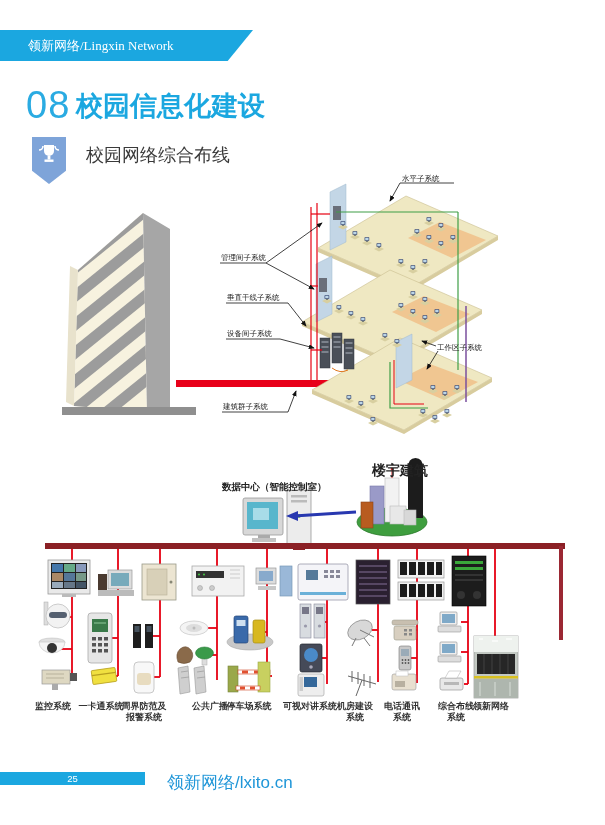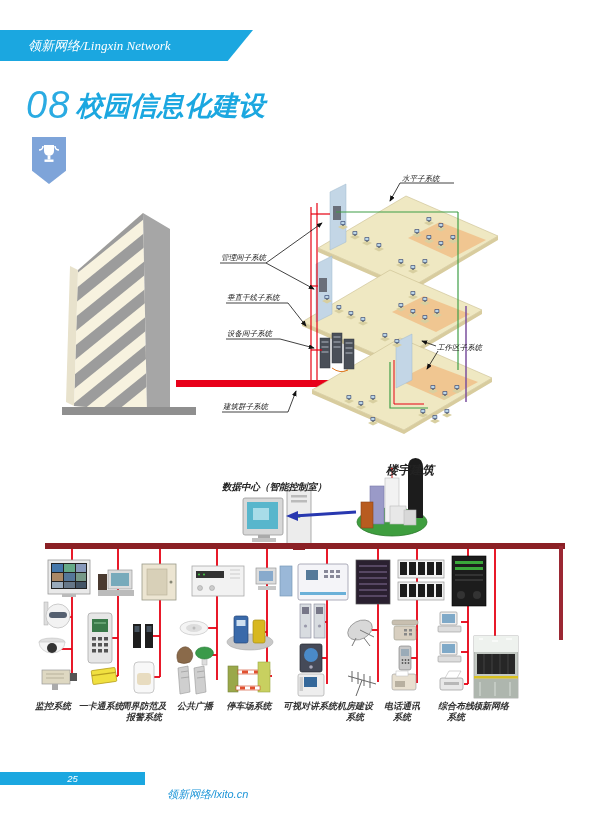--- a/index.html
+++ b/index.html
@@ -1,39 +1,39 @@
 <!DOCTYPE html>
 <html><head>
 <meta charset="utf-8">
 <style>
   html,body{margin:0;padding:0;background:#fff;}
   #page{position:relative;width:605px;height:825px;background:#fff;overflow:hidden;
-        font-family:"Liberation Sans",sans-serif;font-style:italic;}
+        font-family:"Liberation Sans",sans-serif;}
   
   .banner{position:absolute;left:0;top:30px;width:253px;height:31px;background:#1ba7e0;
           clip-path:polygon(0 0,100% 0,90% 100%,0 100%);}
   .banner span{position:absolute;left:28px;top:0;line-height:31px;color:#fff;font-size:13px;
           font-family:"Liberation Serif","DejaVu Serif",serif;}
   
   .sec-num{position:absolute;left:26px;top:84px;font-size:38px;color:#2badе4;color:#2badE4;
            font-weight:400;letter-spacing:1px;color:#2aabe2;}
   .sec-title{position:absolute;left:76px;top:88px;font-size:27px;font-weight:bold;color:#1ba7e0;}
   .badge{position:absolute;left:32px;top:137px;width:34px;height:47px;background:#7ea4d9;
          clip-path:polygon(0 0,100% 0,100% 72%,50% 100%,0 72%);}
   .sub-title{position:absolute;left:86px;top:143px;font-size:18px;color:#3a3a3a;}
   
   .dc-label{position:absolute;left:222px;top:481px;font-size:9.5px;font-weight:bold;color:#222;}
-  .bld-label{position:absolute;left:386px;top:462px;font-size:12px;font-weight:bold;color:#222;}
+  .bld-label{position:absolute;left:372px;top:462px;font-size:14px;font-weight:bold;color:#222;}
   .sys-label{position:absolute;top:701px;width:74px;margin-left:-37px;text-align:center;
              font-size:9px;line-height:11px;font-weight:600;color:#333;}
   .sys-label span{display:block;}
   
   .foot-bar{position:absolute;left:0;top:772px;width:145px;height:13px;background:#1ba7e0;
             color:#fff;font-size:9.5px;text-align:center;line-height:13px;}
-  .foot-site{position:absolute;left:167px;top:771px;font-size:11px;color:#1f96d8;margin-top:16px;}
+  .foot-site{position:absolute;left:167px;top:771px;font-size:17px;color:#1f96d8;}
   svg{position:absolute;left:0;top:0;}
   svg text{font-family:"Liberation Sans",sans-serif;}
 </style>
 </head>
 <body>
 
 <div id="page">
 
   <div class="banner">
     <span>领新网络/Lingxin Network</span>
@@ -44,20 +44,21 @@
 
   <div class="badge">
     <svg width="34" height="34" viewBox="0 0 34 34">
       <path d="M12,8 h10 v6 a5,5 0 0 1 -10,0 z" fill="#fff"></path>
       <path d="M11,9 a4,4 0 0 1 -4,4" stroke="#fff" stroke-width="1.6" fill="none"></path>
       <path d="M23,9 a4,4 0 0 0 4,4" stroke="#fff" stroke-width="1.6" fill="none"></path>
       <rect x="15.6" y="19" width="2.8" height="3.5" fill="#fff"></rect>
       <rect x="12.5" y="22.5" width="9" height="2.4" fill="#fff"></rect>
     </svg>
   </div>
+  <div class="sub-title">校园网络综合布线</div>
 
   <svg width="605" height="825" viewBox="0 0 605 825">
     <defs>
       <marker id="ah" markerWidth="9" markerHeight="9" refX="6.5" refY="3" orient="auto">
         <path d="M0,0 L7.5,3 L0,6 Z" fill="#111"></path>
       </marker>
       <g id="pc">
         <path d="M0,3 L5,0.5 L10,3 L5,5.5 Z" fill="#d8cfa0"></path>
         <rect x="2.6" y="-2.8" width="4.6" height="3.6" rx="0.4" fill="#2a3a6a"></rect>
         <rect x="3.2" y="-2.2" width="3.4" height="2.4" fill="#bcd6e8"></rect>
@@ -567,21 +568,21 @@
       <span></span>
     </div>
   <div class="sys-label" style="left:101px">
       <span>一卡通系统</span>
       <span></span>
     </div>
   <div class="sys-label" style="left:144px">
       <span>周界防范及</span>
       <span>报警系统</span>
     </div>
-  <div class="sys-label" style="left:195px">
+  <div class="sys-label" style="left:210px">
       <span>公共广播</span>
       <span></span>
     </div>
   <div class="sys-label" style="left:249px">
       <span>停车场系统</span>
       <span></span>
     </div>
   <div class="sys-label" style="left:310px">
       <span>可视对讲系统</span>
       <span></span>

